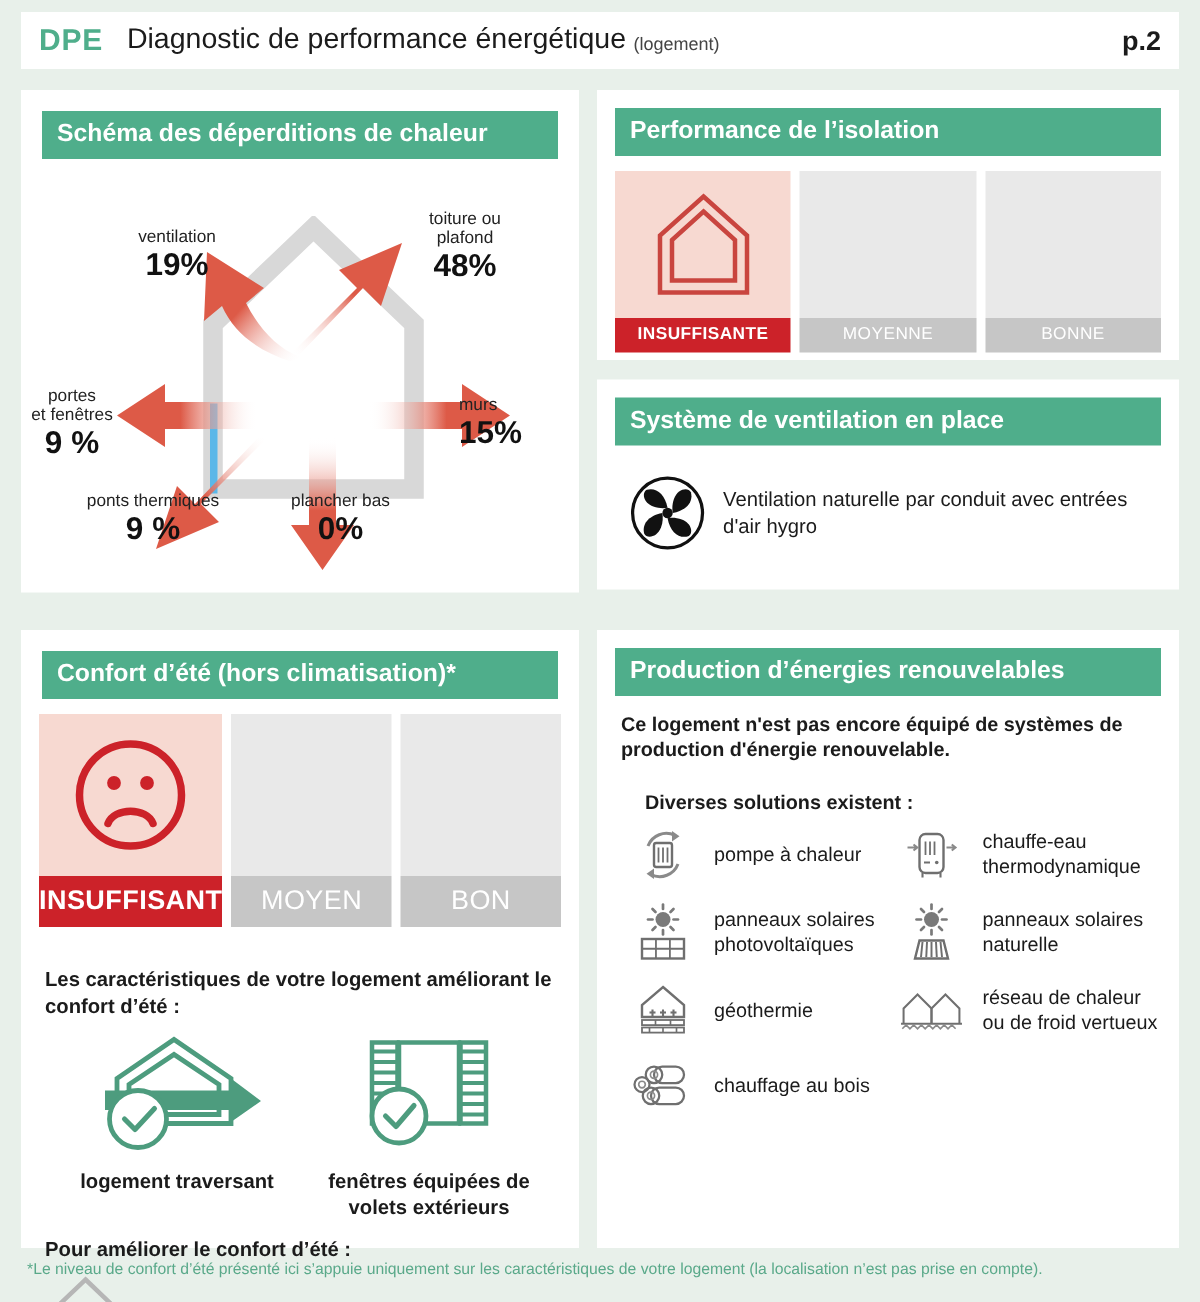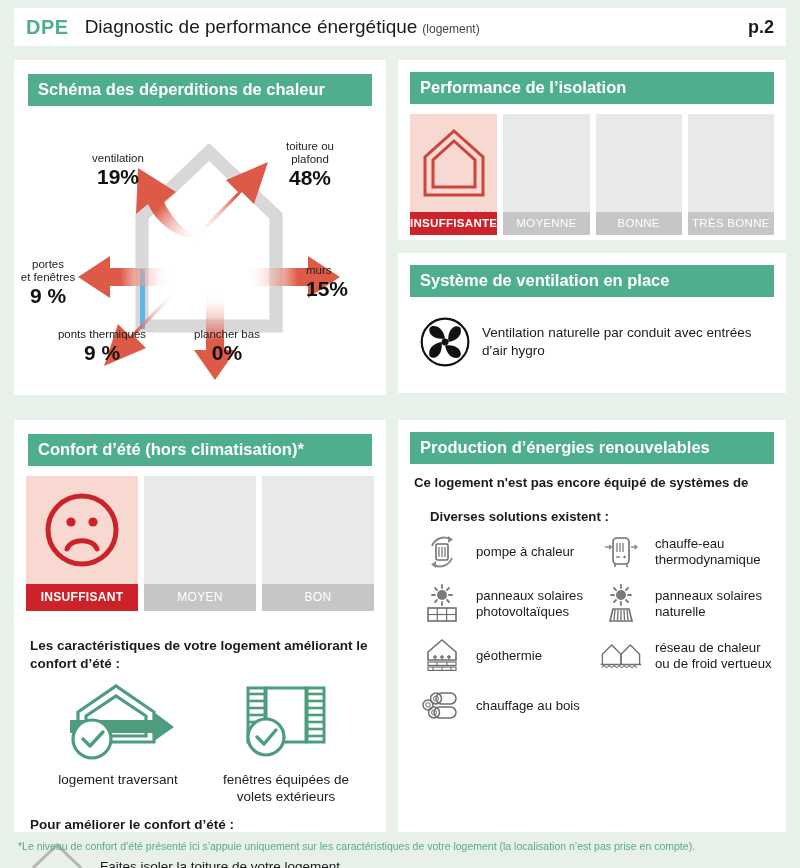--- a/index.html
+++ b/index.html
@@ -55,30 +55,30 @@
   }
   .rating-box.active { background: #f7d9d1; }
   .rating-lab {
     background: #c6c6c6; color: #ffffff; font-size: 11.5px; text-align: center;
     padding: 5px 0 6px 0; letter-spacing: .3px;
   }
   .rating-lab.active { background: #cc2229; font-weight: bold; }
 
   
   #confort-ratings .rating-box { height: 108px; }
-  #confort-ratings .rating-lab { font-size: 12px; padding: 6px 0 7px 0; }
+  #confort-ratings .rating-lab { font-size: 18px; padding: 6px 0 7px 0; }
 
   
   .vent-body { display: flex; align-items: center; gap: 12px; padding: 16px 14px 0 22px; }
   .vent-text { font-size: 13.5px; line-height: 1.35; color: #1b1b1b; }
 
   
   .confort-body { padding: 4px 16px 0 16px; }
   .bold-line { font-size: 13.5px; font-weight: bold; line-height: 1.3; margin-top: 10px; }
-  .carac-row { display: flex; margin-top: 10px; }
+  .carac-row { display: flex; margin-top: 10px; font-weight: bold; }
   .carac-item { text-align: center; }
   .carac-item.one { width: 176px; }
   .carac-item.two { width: 160px; }
   .carac-cap { font-size: 13.5px; line-height: 1.25; margin-top: 8px; color: #1b1b1b; }
   .ameliorer-row { display: flex; align-items: center; gap: 16px; margin-top: 8px; }
   .ameliorer-text { font-size: 13.5px; color: #1b1b1b; }
 
   
   .ren-body { padding: 10px 14px 0 16px; }
   .ren-intro { font-size: 13.2px; font-weight: bold; line-height: 1.32; }
@@ -228,24 +228,20 @@
       <div class="rating-cell">
         <div class="rating-box"></div>
         <div class="rating-lab">MOYENNE</div>
       </div>
 
       <div class="rating-cell">
         <div class="rating-box"></div>
         <div class="rating-lab">BONNE</div>
       </div>
 
-      <div class="rating-cell">
-        <div class="rating-box"></div>
-        <div class="rating-lab">TRÈS BONNE</div>
-      </div>
     </div>
   </div>
 
   <div class="card" id="card-ventilation">
     <div class="card-head">Système de ventilation en place</div>
     <div class="vent-body">
       <svg width="58" height="58" viewBox="0 0 58 58">
         <circle cx="29" cy="29" r="27" fill="none" stroke="#111" stroke-width="2.5"></circle>
         <circle cx="29" cy="29" r="4" fill="#111"></circle>
         <path d="M29 25 C27 14 20 9 13 11 C9 13 10 21 18 24 C22 25.5 26 25.5 29 25 Z" fill="#111"></path>
@@ -343,20 +339,21 @@
       </div>
     </div>
   </div>
 
   <div class="card" id="card-renouvelable">
     <div class="card-head">Production d’énergies renouvelables</div>
 
     <div class="ren-body">
       <div class="ren-intro">
         <span>Ce logement n'est pas encore équipé de systèmes de</span><br>
+        <span>production d'énergie renouvelable.</span>
       </div>
 
       <div class="ren-sub">Diverses solutions existent :</div>
 
       <div class="sol-grid">
 
         <div class="sol-item">
           <span class="sol-ico">
             <svg width="40" height="40" viewBox="0 0 40 40">
               <rect x="14" y="12" width="12" height="16" rx="1.5" fill="none" stroke="#6f6f6f" stroke-width="1.6"></rect>

